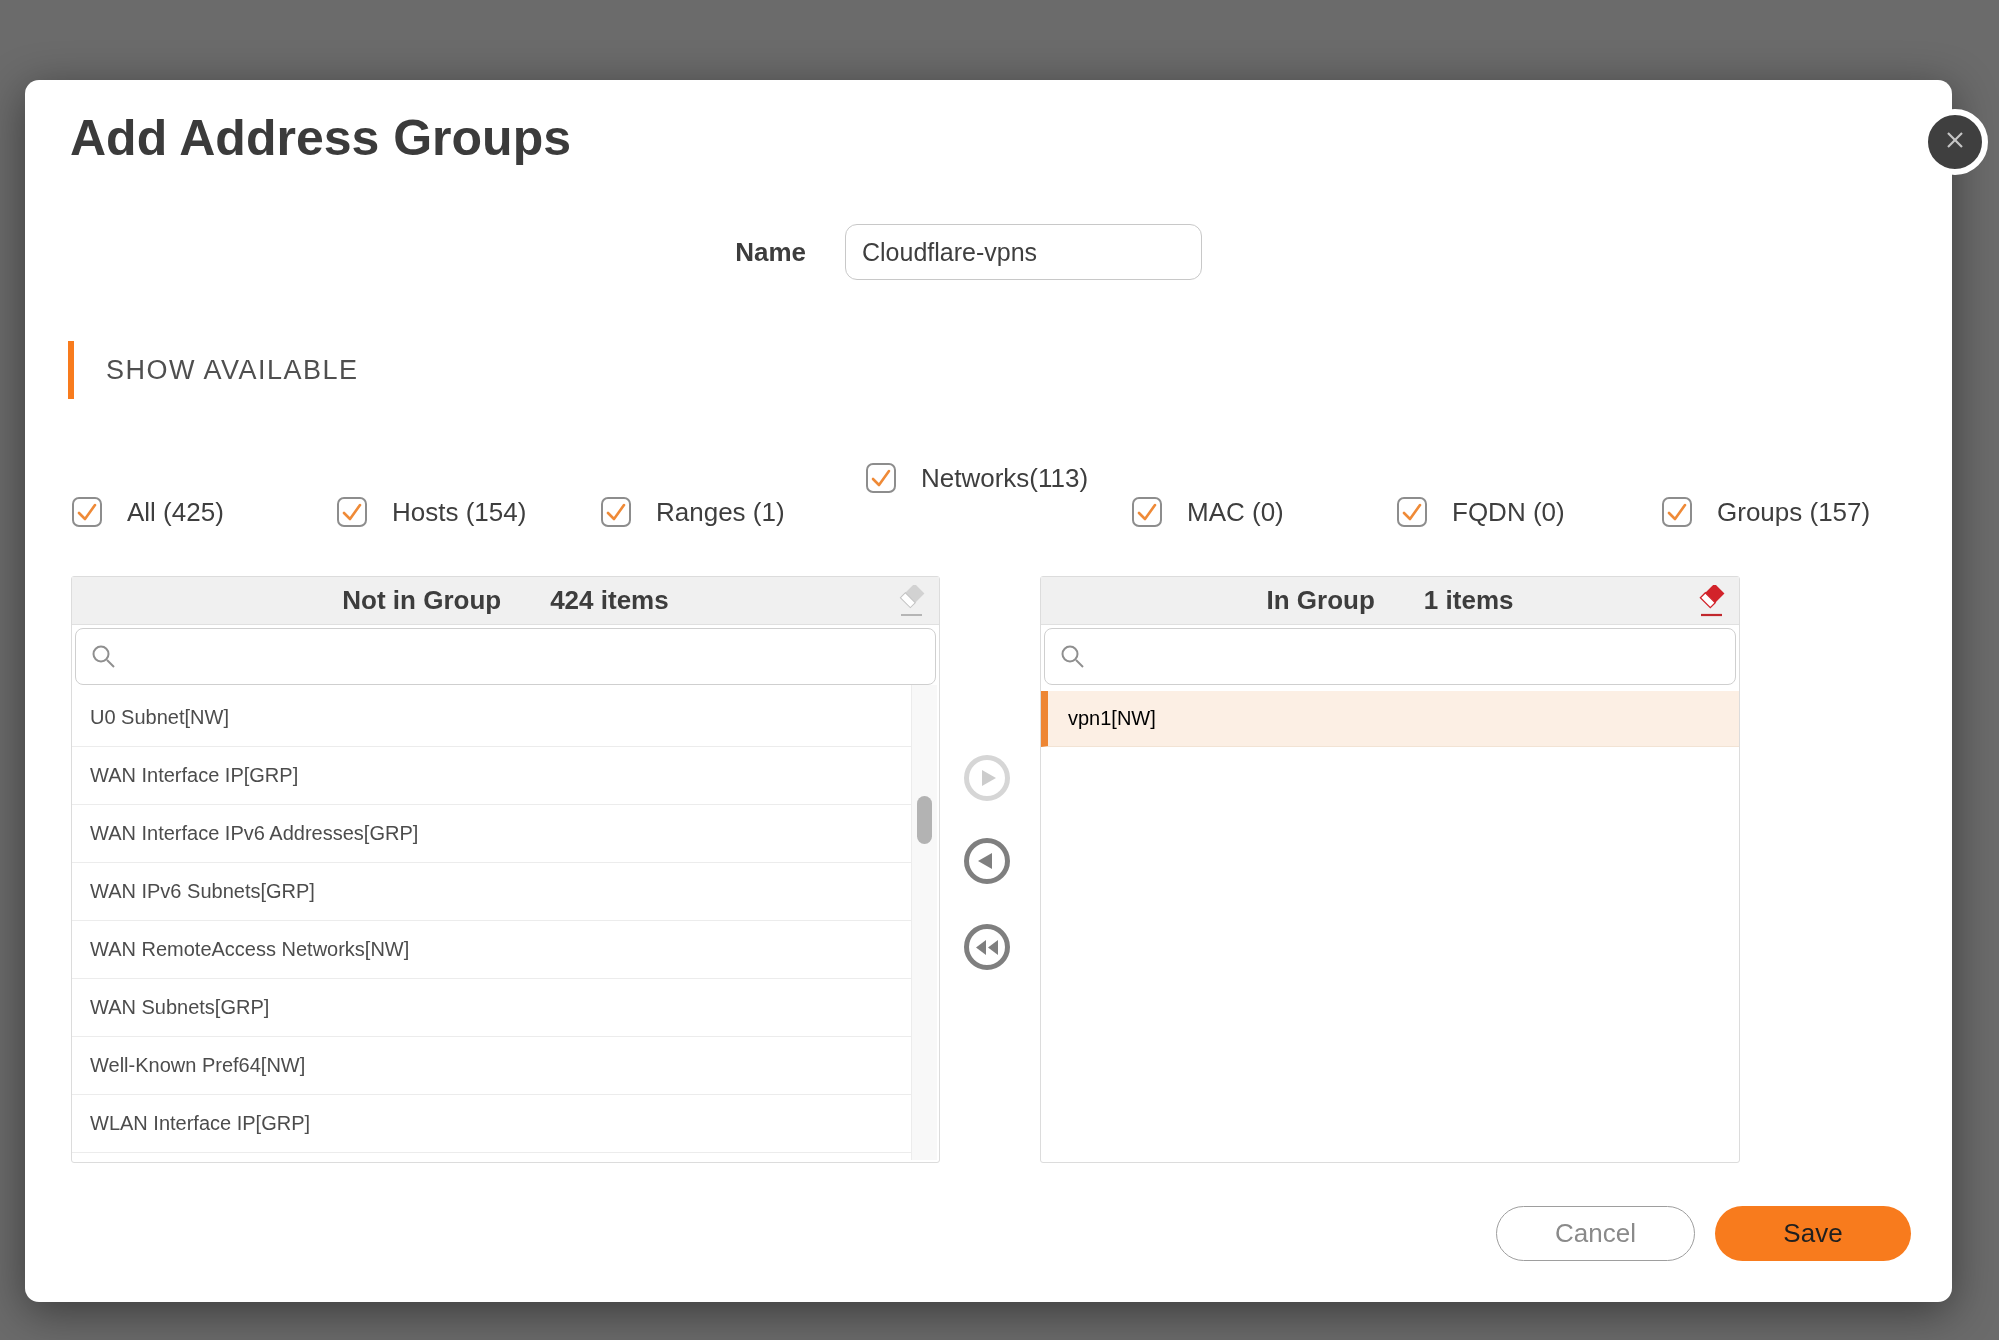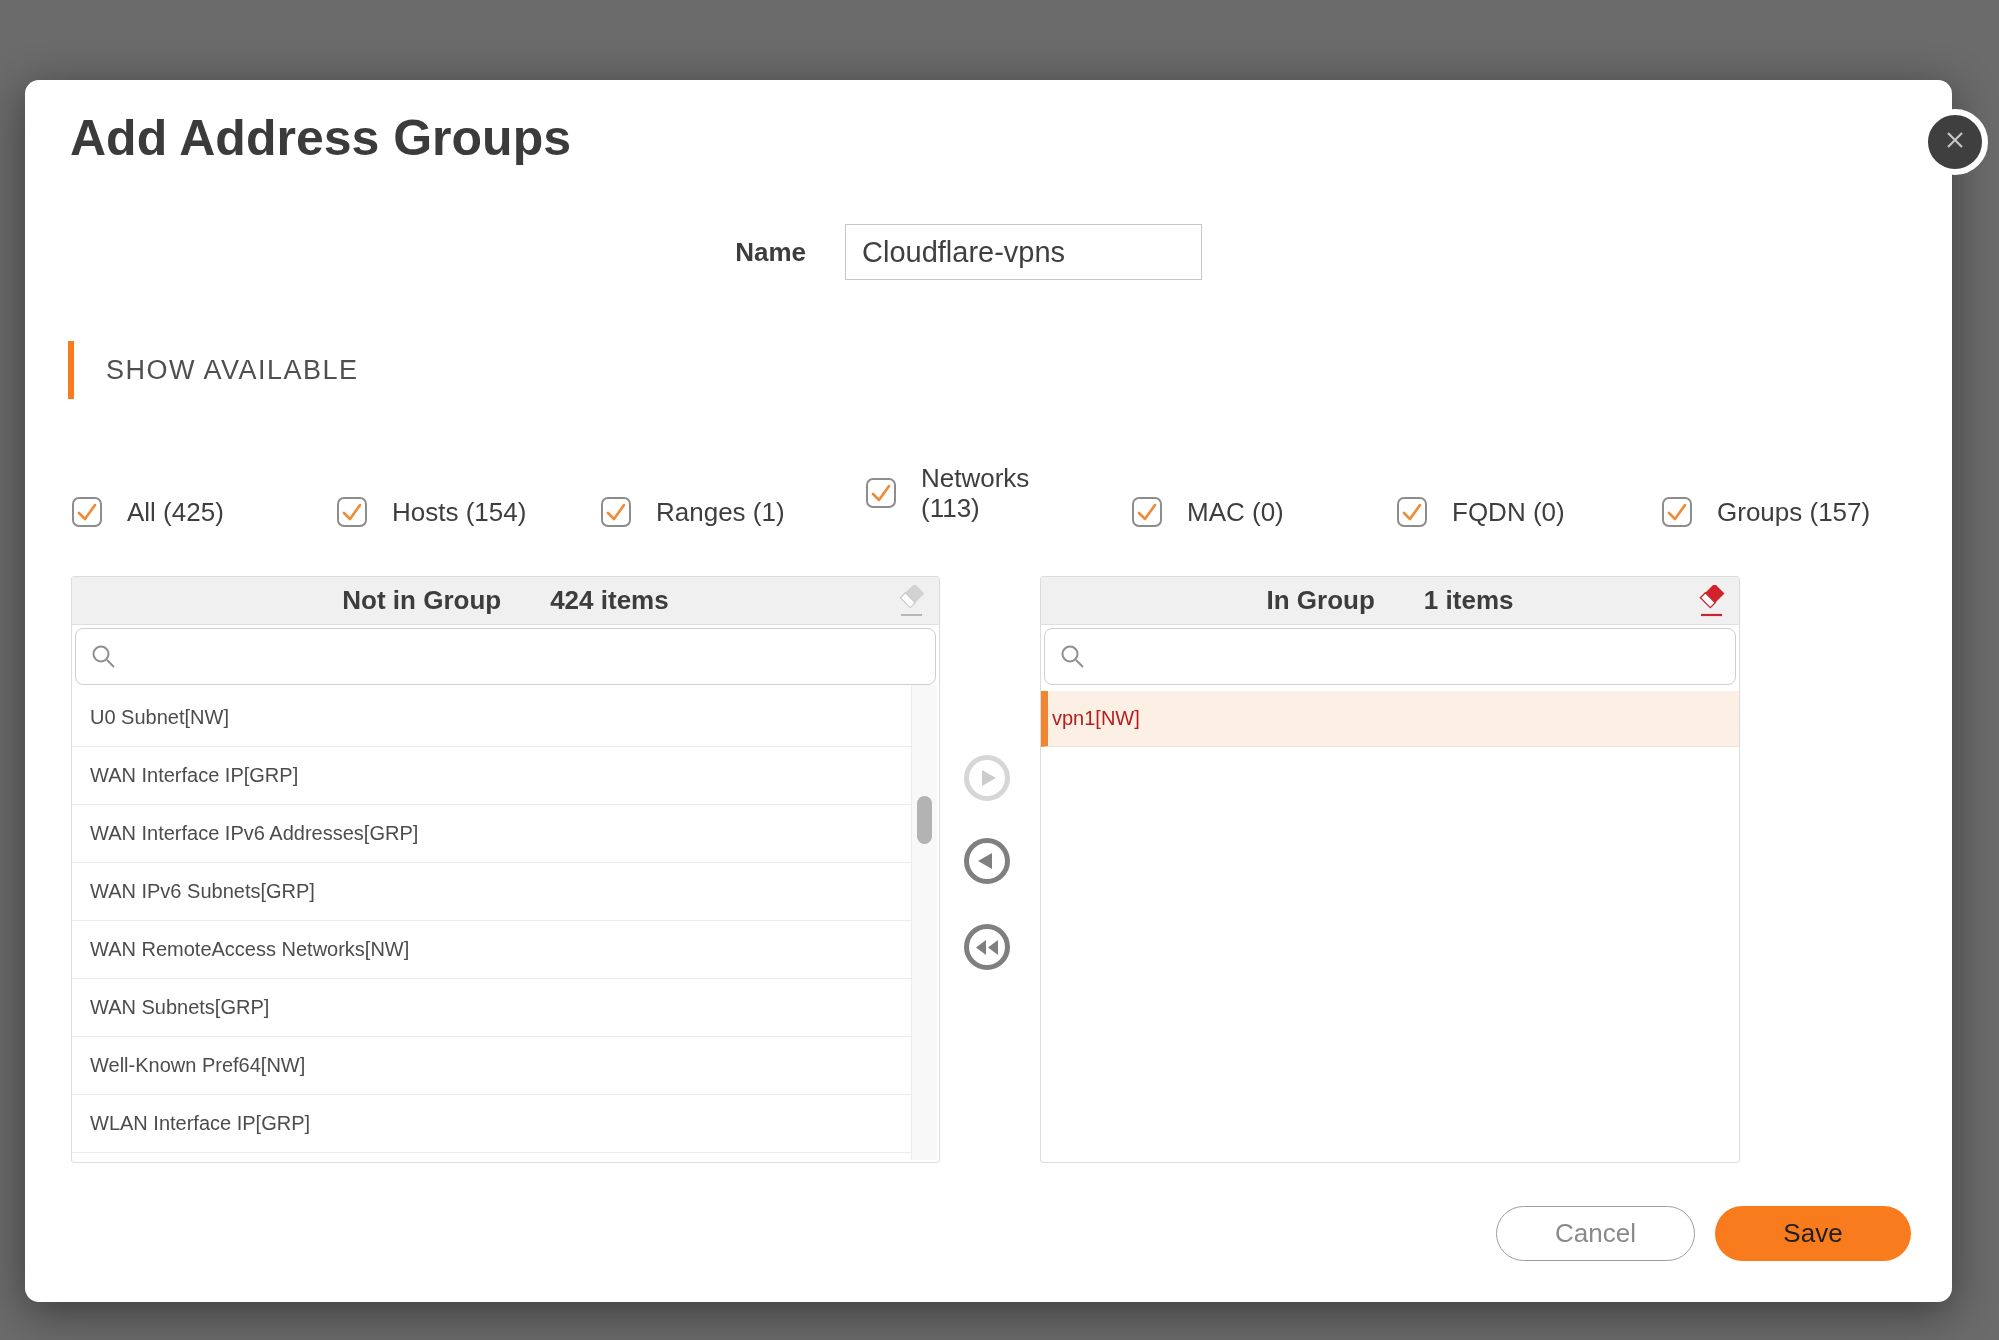--- a/index.html
+++ b/index.html
@@ -23,40 +23,40 @@
     display:flex; align-items:center; justify-content:center; cursor:pointer; z-index:5;
   }
 
   
   .name-label {
     position:absolute; left:631px; top:157px; width:150px;
     text-align:right; font-size:26px; line-height:30px; font-weight:700; color:#3d3d3d;
   }
   .name-input {
     position:absolute; left:820px; top:144px; width:357px; height:56px;
-    border:1.5px solid #c8c8c8; border-radius:0; font-size:29px; color:#3f3f3f;
+    border:1.5px solid #c8c8c8; border-radius:12px; font-size:25px; color:#3f3f3f;
     padding:10px 16px; outline:none; font-family:"Liberation Sans", sans-serif; background:#fff;
   }
 
   
   .section-bar { position:absolute; left:43px; top:261px; width:6px; height:58px; background:#f87b1d; }
   .section-title {
     position:absolute; left:81px; top:276px;
     font-size:27px; line-height:29px; color:#4f4f4f; letter-spacing:1.5px;
   }
 
   
   .filter { position:absolute; top:417px; display:flex; align-items:center; cursor:pointer; }
   .filter.two-line { top:383px; align-items:center; }
   .cb {
     width:30px; height:30px; border:2px solid #8d8d8d; border-radius:7px;
     background:#fff; display:flex; align-items:center; justify-content:center; flex:0 0 auto;
   }
   .flabel { margin-left:25px; font-size:26px; line-height:30px; color:#3e3e3e; white-space:nowrap; }
-  .flabel.stack { display:flex; flex-direction:column; }
+  .flabel.stack { display:flex; flex-direction:row; }
 
   
   .panel {
     position:absolute; top:496px; height:587px;
     border:1px solid #dcdcdc; border-radius:3px; background:#fff;
   }
   .panel.left  { left:46px;  width:869px; }
   .panel.right { left:1015px; width:700px; }
   .panel-header {
     position:absolute; left:0; top:0; right:0; height:48px; background:#f0f0f0;
@@ -78,21 +78,21 @@
   }
 
   .list { position:absolute; left:0; right:0; top:112px; bottom:0; overflow:hidden; }
   .row {
     height:58px; border-bottom:1px solid #ececec; display:flex; align-items:center;
     padding-left:18px; font-size:20px; color:#4c4c4c; cursor:pointer; background:#fff;
     margin-right:28px;
   }
   .row.selected {
     background:#fcefe4; border-left:7px solid #ee8633; border-bottom:1px solid #f2e3d4;
-    height:56px; margin-top:2px; margin-right:0; padding-left:4px; color:#b91c1c;
+    height:56px; margin-top:2px; margin-right:0; padding-left:20px; color:#000000;
   }
 
   .scroll-track {
     position:absolute; right:2px; top:108px; bottom:2px; width:26px;
     background:#f8f8f8; border-left:1px solid #ececec;
   }
   .scroll-thumb {
     position:absolute; left:5px; top:111px; width:15px; height:48px;
     background:#b3b3b3; border-radius:8px; cursor:grab;
   }

